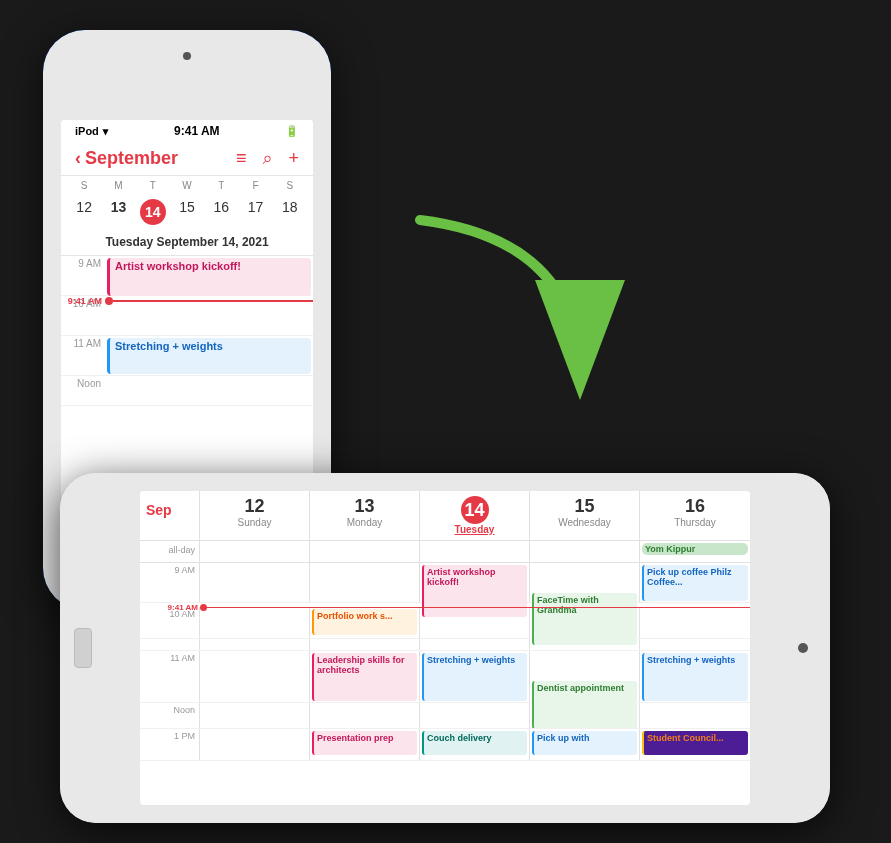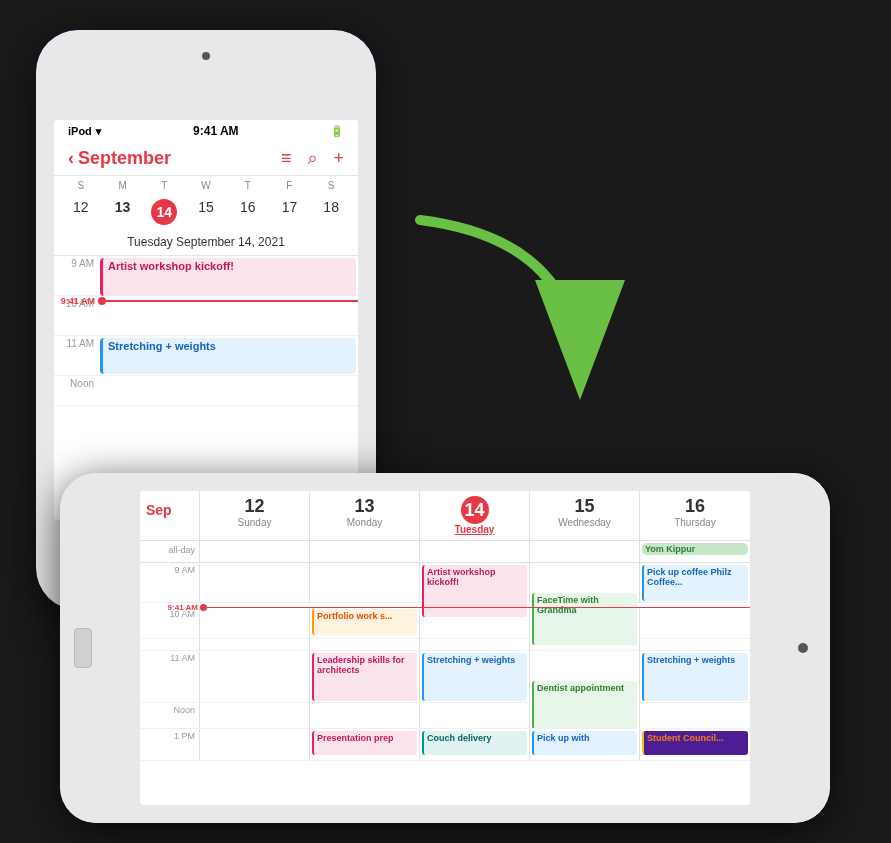--- a/index.html
+++ b/index.html
@@ -9,22 +9,22 @@
       background: #1a1a1a;
       position: relative;
       overflow: hidden;
       font-family: -apple-system, BlinkMacSystemFont, 'Helvetica Neue', sans-serif;
     }
 
     
     .ipod-vertical {
       position: absolute;
       top: 30px;
-      left: 36px;
-      width: 340px;
+      left: 43px;
+      width: 288px;
       height: 580px;
       background: #3b82f6;
       border-radius: 42px;
       box-shadow: 0 8px 40px rgba(0,0,0,0.6);
       overflow: hidden;
       z-index: 1;
     }
     .ipod-vertical-inner {
       position: absolute;
       top: 0; left: 0; right: 0; bottom: 0;
@@ -102,21 +102,21 @@
     }
     .week-date.bold { font-weight: 700; }
 
     .day-label {
       text-align: center;
       font-size: 12px;
       color: #888;
       padding: 2px 0 6px;
       border-bottom: 1px solid #e5e5e5;
     }
-    .day-label span { color: #333; font-weight: 400; }
+    .day-label span { color: #333; font-weight: 700; }
 
     
     .time-grid {
       overflow: hidden;
       background: white;
       flex: 1;
     }
     .time-row {
       display: flex;
       border-bottom: 1px solid #f0f0f0;

